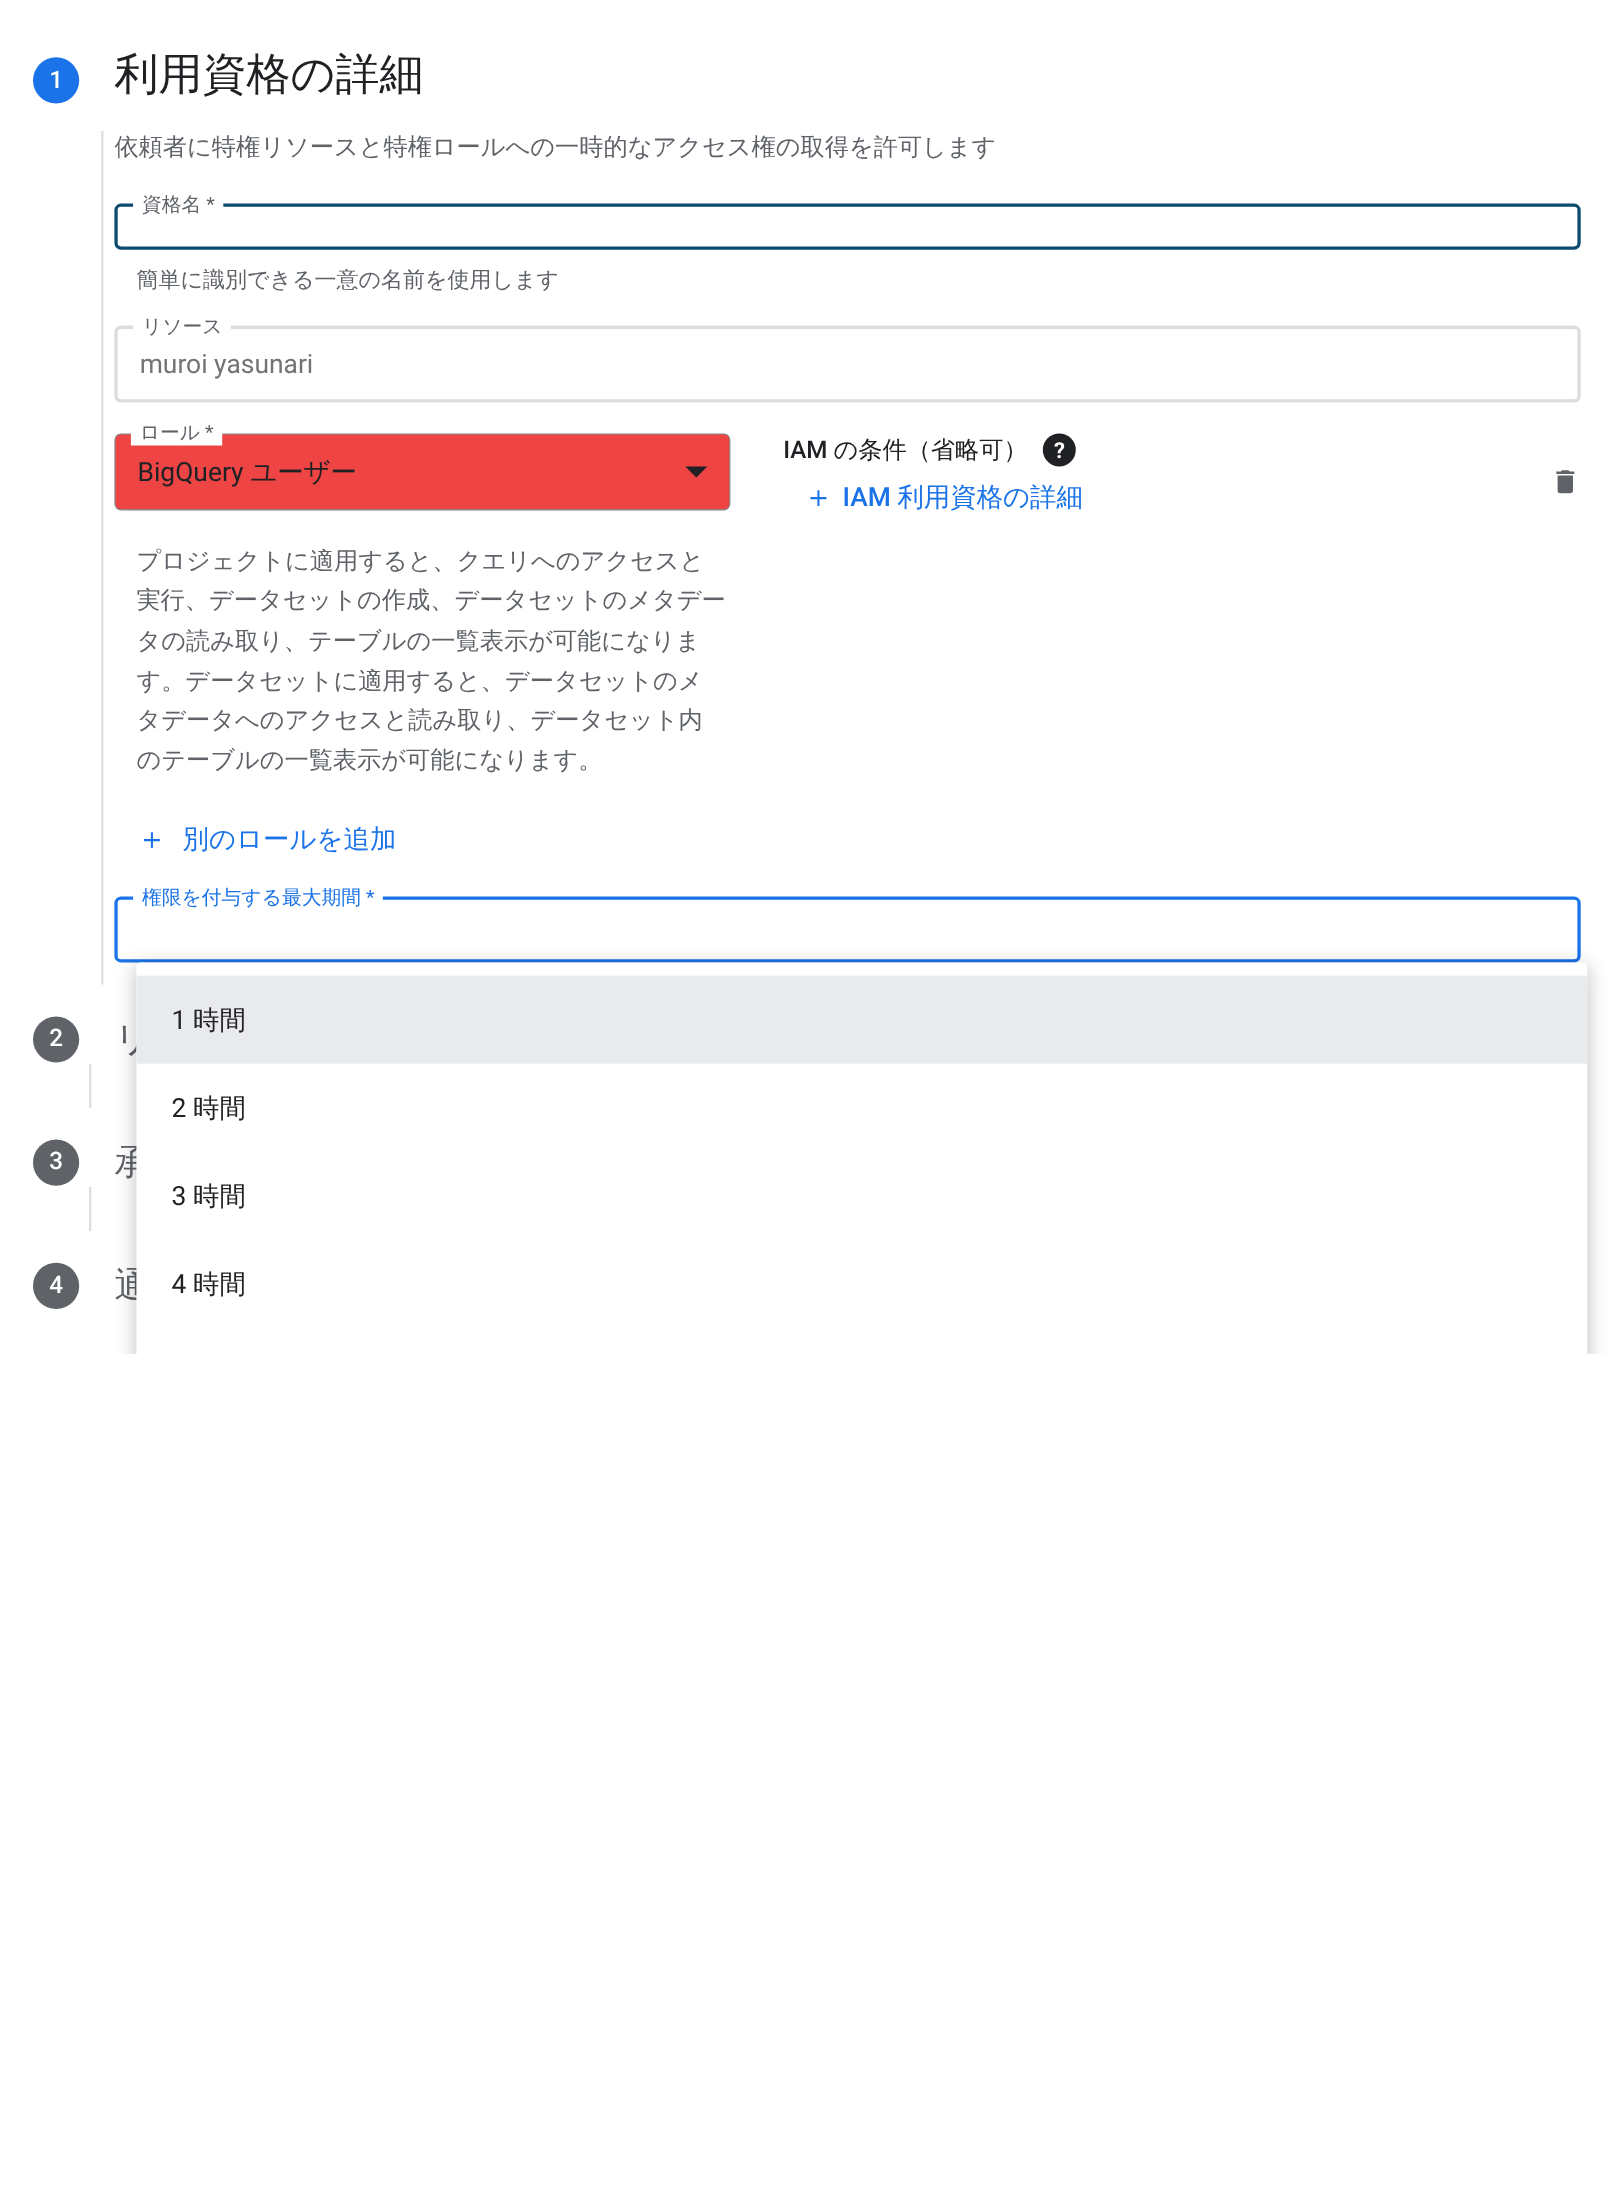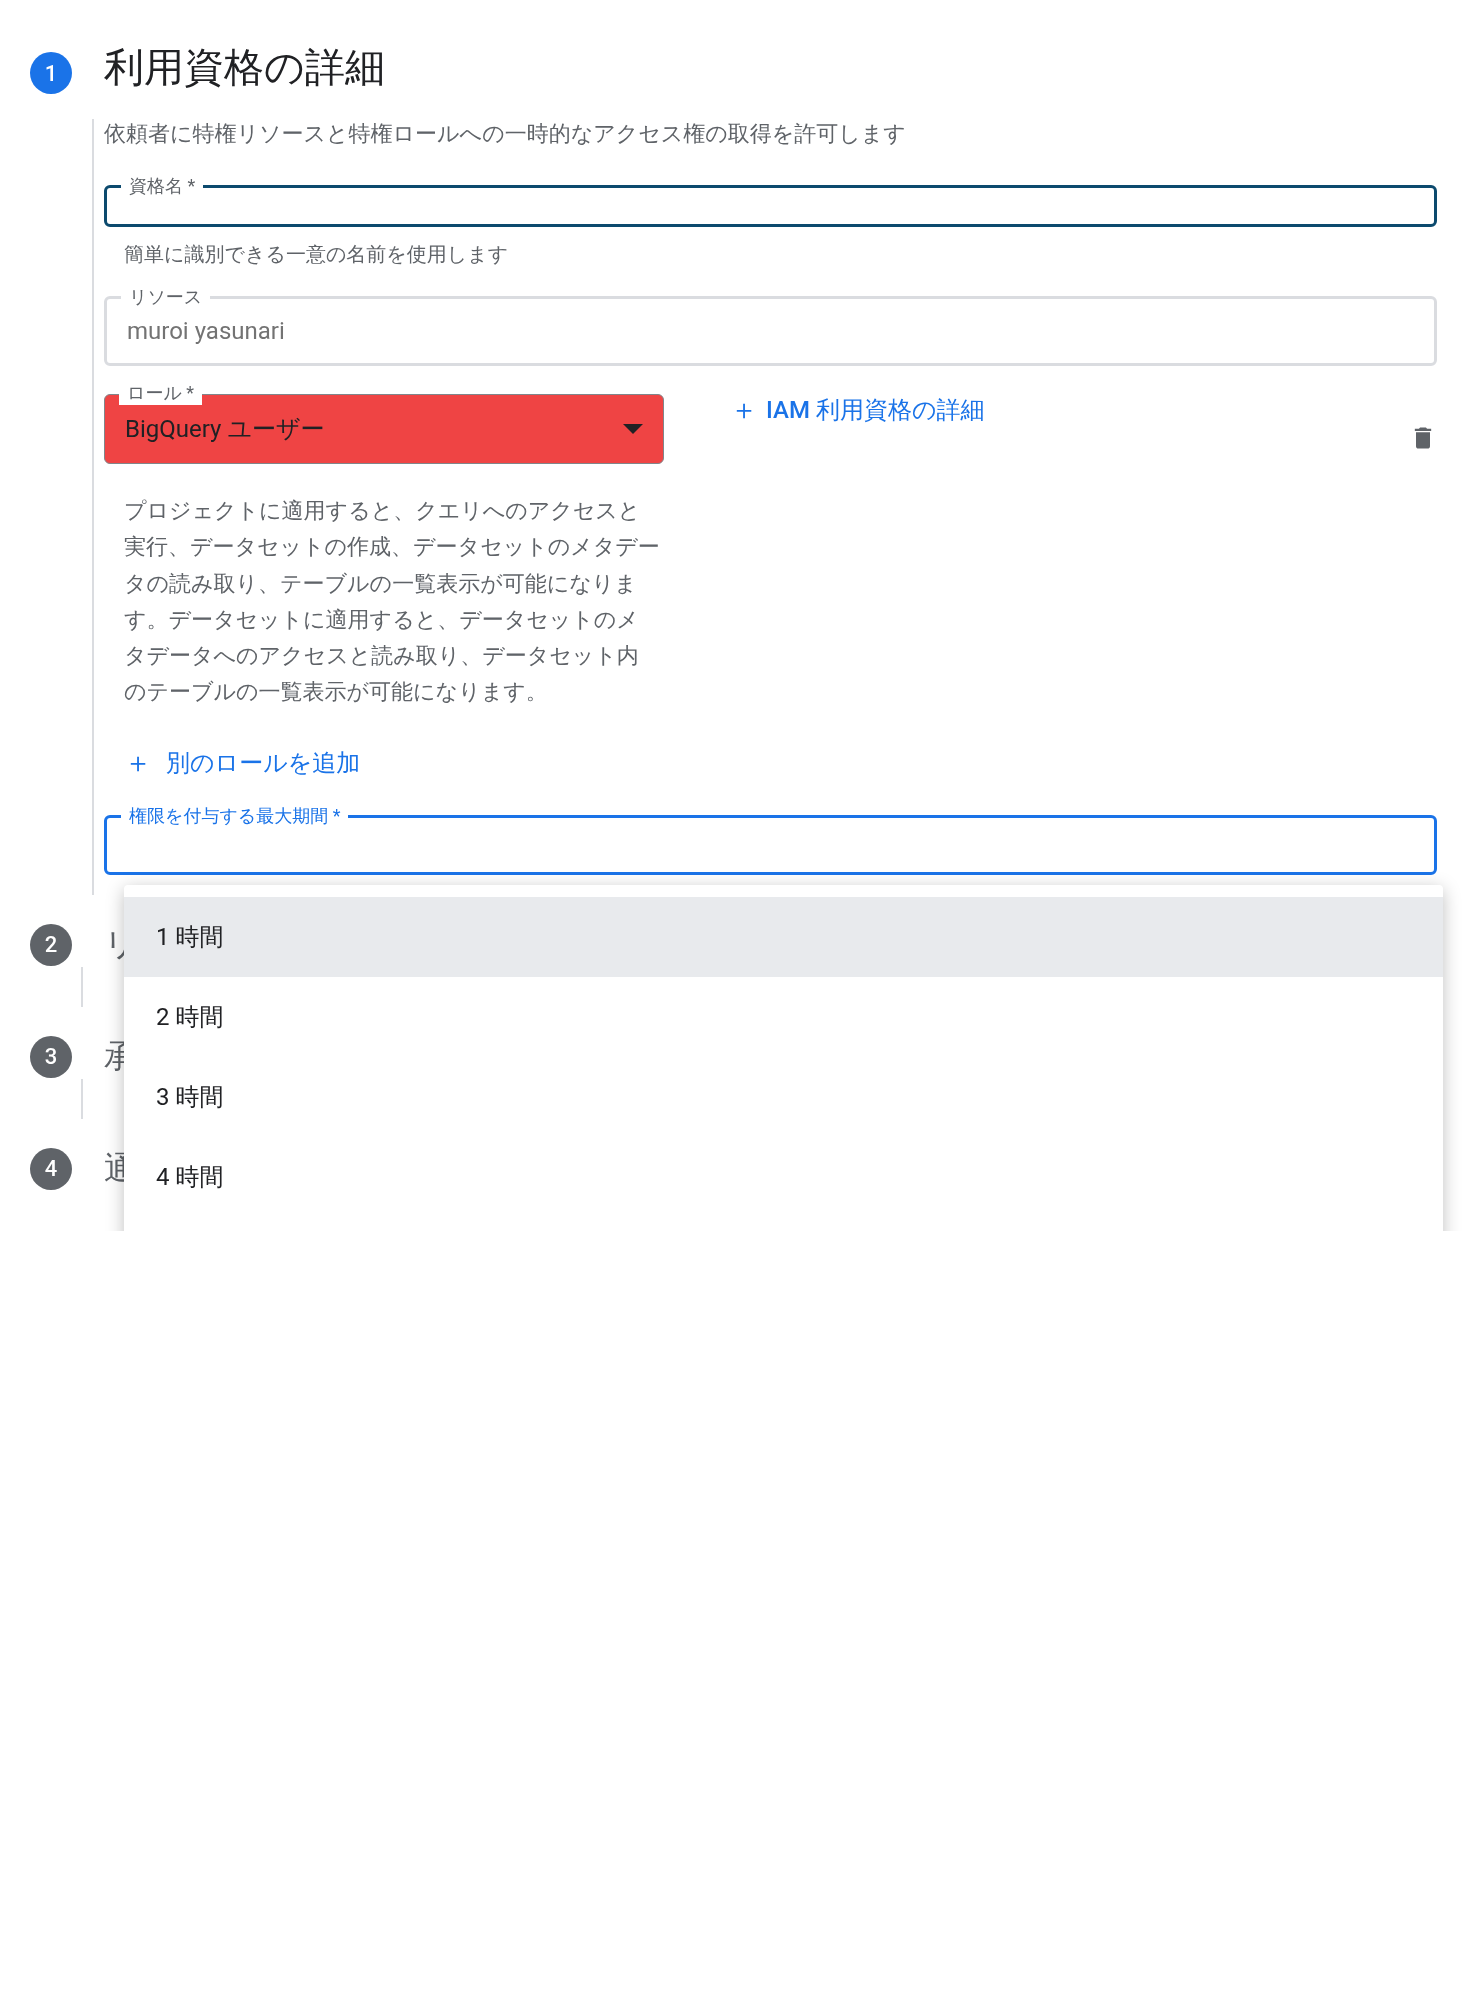--- a/index.html
+++ b/index.html
@@ -190,21 +190,21 @@
     margin: 36px 0 36px 20px;
   }
 
   .duration-field {
     position: relative;
     margin-top: 10px;
   }
 
   .dropdown-menu {
     position: absolute;
-    top: 70px;
+    top: 60px;
     left: 20px;
     right: -6px;
     background: #fff;
     box-shadow: 0 4px 18px rgba(0,0,0,0.25);
     border-radius: 4px;
     z-index: 100;
     padding: 12px 0;
     max-height: 700px;
     overflow-y: auto;
   }
@@ -272,20 +272,24 @@
     <div class="role-row">
       <div class="role-select-wrap">
         <div class="select-box">
           <span class="field-legend">ロール *</span>
           <span class="select-value">BigQuery ユーザー</span>
           <span class="dropdown-arrow"></span>
         </div>
         <div class="role-desc">プロジェクトに適用すると、クエリへのアクセスと実行、データセットの作成、データセットのメタデータの読み取り、テーブルの一覧表示が可能になります。データセットに適用すると、データセットのメタデータへのアクセスと読み取り、データセット内のテーブルの一覧表示が可能になります。</div>
       </div>
       <div class="iam-col">
+        <div class="iam-header">
+          <span>IAM の条件（省略可）</span>
+          <span class="help-icon">?</span>
+        </div>
         <div class="add-condition">
           <span class="plus-icon">＋</span>
           <span>IAM 利用資格の詳細</span>
         </div>
       </div>
       <div>
         <svg class="trash-icon" viewBox="0 0 24 24" fill="#5f6368">
           <path d="M6 19c0 1.1.9 2 2 2h8c1.1 0 2-.9 2-2V7H6v12zM19 4h-3.5l-1-1h-5l-1 1H5v2h14V4z"></path>
         </svg>
       </div>

